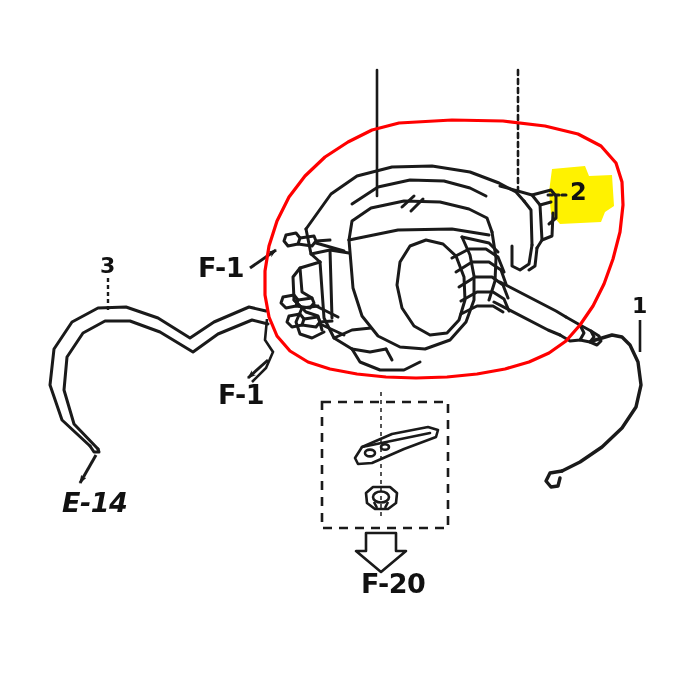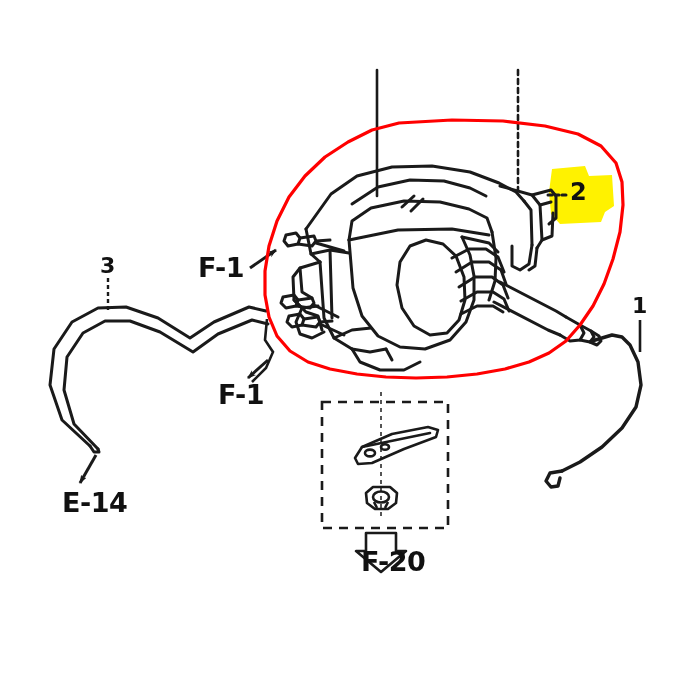--- a/index.html
+++ b/index.html
@@ -37,22 +37,22 @@
   .lbl-ref {
     font-size: 27px;
     letter-spacing: -0.5px;
   }
   .lbl-num {
     font-size: 22px;
     font-weight: bold;
   }
   #lbl-f1-upper { left: 198px; top: 254px; }
   #lbl-f1-lower { left: 218px; top: 381px; }
-  #lbl-e14      { left: 62px;  top: 489px; }
-  #lbl-f20      { left: 361px; top: 548px; }
+  #lbl-e14      { left: 62px;  top: 489px; font-style: italic; }
+  #lbl-f20      { left: 361px; top: 570px; }
   #lbl-num-3    { left: 100px; top: 255px; }
   #lbl-num-1    { left: 632px; top: 295px; }
   #lbl-num-2    { left: 570px; top: 180px; font-size: 24px; z-index: 6; }
 </style>
 </head>
 <body>
 
 <div id="stage">
 
   <svg id="diagram" viewBox="0 0 700 700" xmlns="http://www.w3.org/2000/svg">

